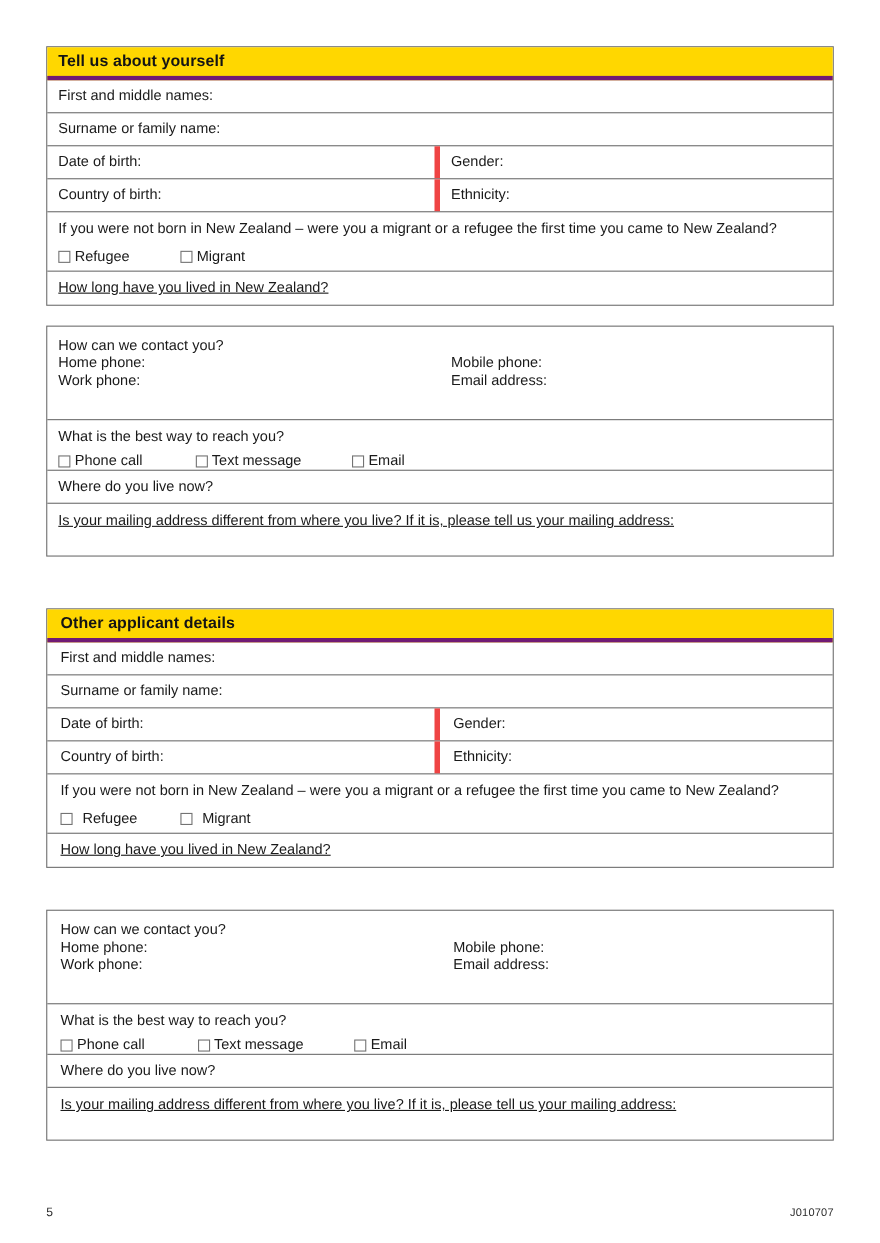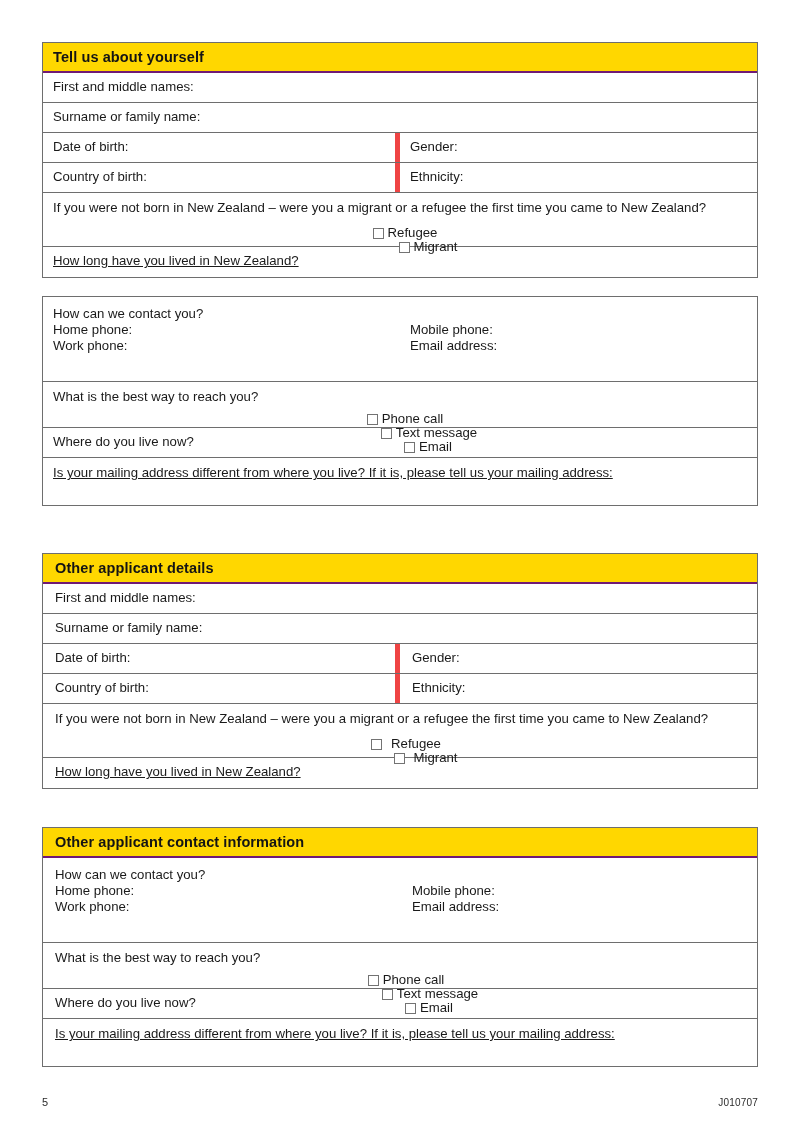--- a/index.html
+++ b/index.html
@@ -33,21 +33,21 @@
     background: #ffffff;
   }
   .block-header {
     background: #ffd700;
     font-weight: bold;
     font-size: 14.5px;
     line-height: 1;
     padding: 8px 0 8px 10px;
     color: #141414;
     letter-spacing: 0.1px;
-    border-bottom: 2px solid #701a75;
+    border-bottom: 4px solid #701a75;
     box-sizing: border-box;
     height: 30px;
     display: flex;
     align-items: center;
   }
   .block-header.indent {
     padding-left: 12px;
   }
 
   .row {
@@ -84,21 +84,20 @@
   
   .q-text {
     font-size: 13.2px;
     line-height: 16px;
     display: block;
   }
   .chk-line {
     display: flex;
     align-items: center;
     margin-top: 10px;
-    flex-direction: column;
   }
   .chk-group {
     display: flex;
     align-items: center;
   }
   .chk-box {
     width: 11px;
     height: 11px;
     border: 1px solid #737373;
     background: #ffffff;
@@ -277,21 +276,20 @@
         </div>
       </div>
     </div>
 
     <div class="row h30">
       <div class="cell indent">How long have you lived in New Zealand?</div>
     </div>
   </div>
 
   <div class="form-block" style="top:827px;">
-    <div class="block-header indent">Other applicant contact information</div>
 
     <div class="row" style="height:85px;">
       <div class="cell contact-cell indent">
         <div class="contact-line">
           <span class="contact-col-a">How can we contact you?</span>
         </div>
         <div class="contact-line">
           <span class="contact-col-a">Home phone:</span>
           <span class="contact-col-b">Mobile phone:</span>
         </div>

